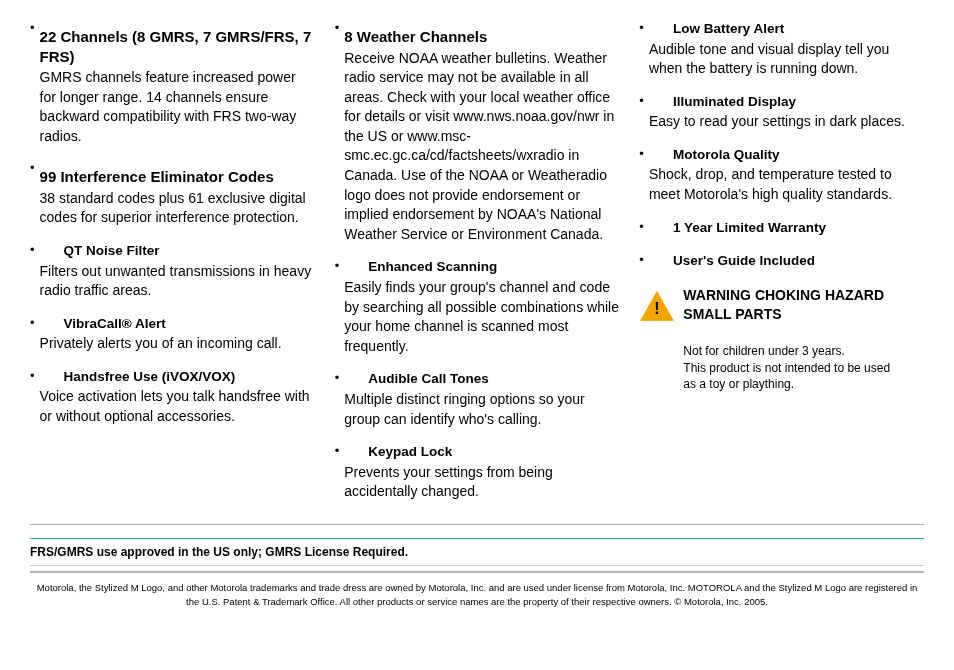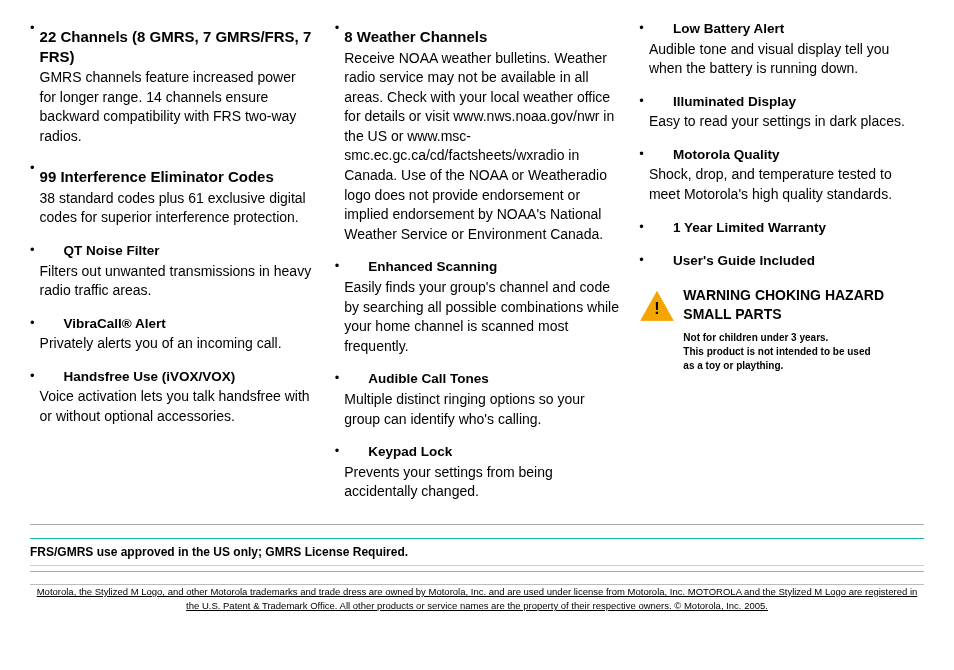--- a/index.html
+++ b/index.html
@@ -84,29 +84,27 @@
     }
     .warning-text-block {
       flex: 1;
     }
     .warning-title {
       font-weight: bold;
       font-size: 14px;
       line-height: 1.4;
     }
     .warning-desc {
-      font-size: 10px;
+      font-size: 12px;
       line-height: 1.4;
-      margin-top: 6px;
-      font-weight: bold;
+      margin-top: 18px;
     }
     .footer-section {
       border-top: 1px solid #bbb;
-      margin-top: 12px;
-      text-decoration: underline;
+      padding-top: 8px;
     }
     .footer-text {
       font-size: 9.5px;
       line-height: 1.5;
       text-align: center;
       color: #000;
     }
   </style>
 </head>
 <body>

